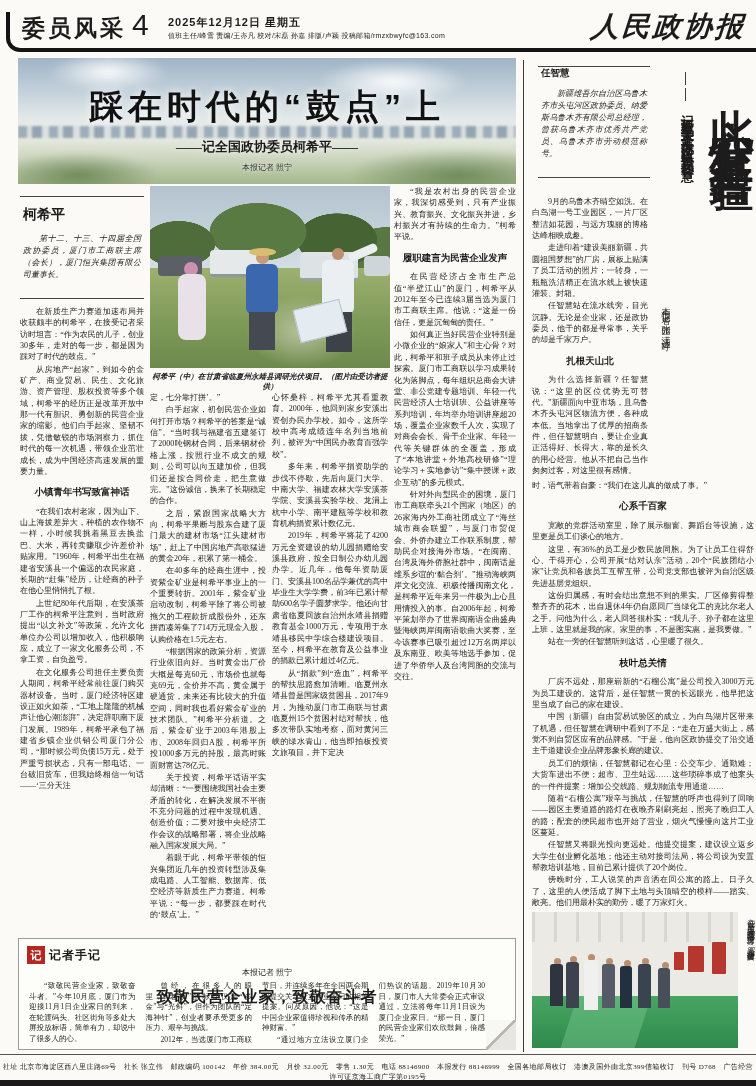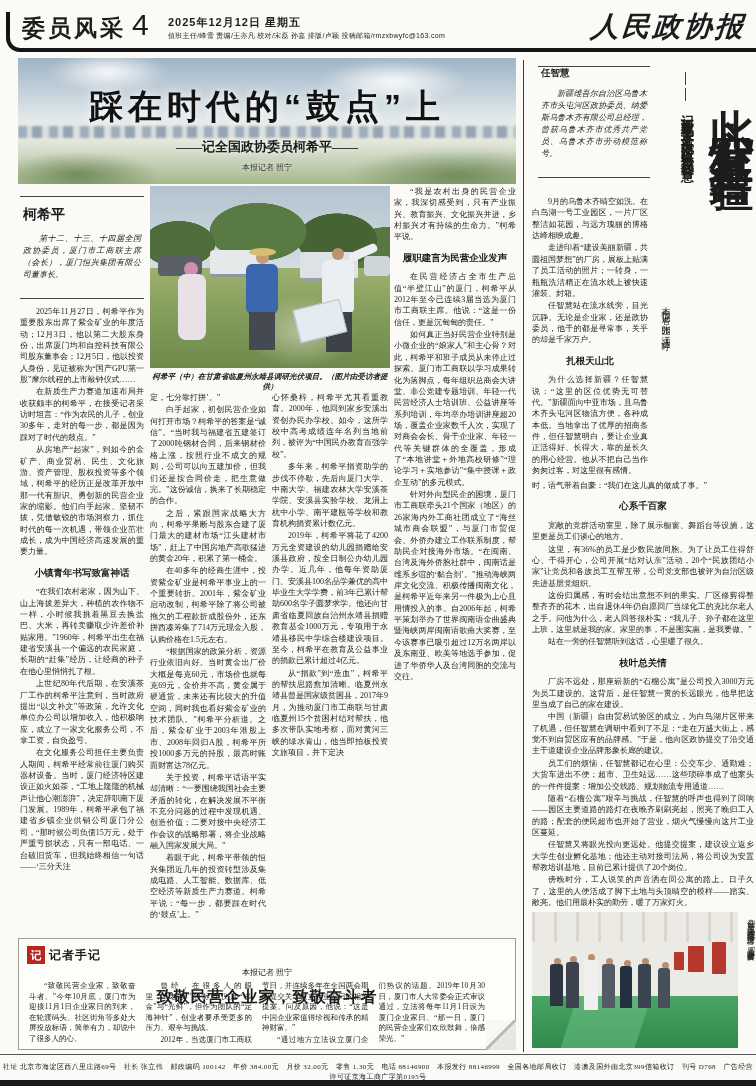--- a/index.html
+++ b/index.html
@@ -134,21 +134,20 @@
     <div class="banner-sub">——记全国政协委员柯希平——</div>
     <div class="banner-byline">本报记者 照宁</div>
   </div>
 
   <div class="colbox col1">
     <div class="profile">
       <div class="pname">柯希平</div>
       <p class="pbio">第十二、十三、十四届全国政协委员，厦门市工商联主席（会长），厦门恒兴集团有限公司董事长。</p>
     </div>
     <div>
-        <p class="blk blk-p">2025年11月27日，柯希平作为重要股东出席了紫金矿业的年度活动；12月3日，他以第二大股东身份，出席厦门均和自控科技有限公司股东董事会；12月5日，他以投资人身份，见证被称为“国产GPU第一股”摩尔线程的上市敲钟仪式……</p>
         <p class="blk blk-p">在新质生产力赛道加速布局并收获颇丰的柯希平，在接受记者采访时坦言：“作为农民的儿子，创业30多年，走对的每一步，都是因为踩对了时代的鼓点。”</p>
         <p class="blk blk-p">从房地产“起家”，到如今的金矿产、商业贸易、民生、文化旅游、资产管理、股权投资等多个领域，柯希平的经历正是改革开放中那一代有胆识、勇创新的民营企业家的缩影。他们白手起家、坚韧不拔，凭借敏锐的市场洞察力，抓住时代的每一次机遇，带领企业茁壮成长，成为中国经济高速发展的重要力量。</p>
         <p class="blk blk-h">小镇青年书写致富神话</p>
         <p class="blk blk-p">“在我们农村老家，因为山下、山上海拔差异大，种植的农作物不一样，小时候我挑着黑豆去换盐巴、大米，再转卖赚取少许差价补贴家用。”1960年，柯希平出生在福建省安溪县一个偏远的农民家庭，长期的“赶集”经历，让经商的种子在他心里悄悄扎了根。</p>
         <p class="blk blk-p">上世纪80年代后期，在安溪茶厂工作的柯希平注意到，当时政府提出“以文补文”等政策，允许文化单位办公司以增加收入，他积极响应，成立了一家文化服务公司，不拿工资，自负盈亏。</p>
         <p class="blk blk-p">在文化服务公司担任主要负责人期间，柯希平经常前往厦门购买器材设备。当时，厦门经济特区建设正如火如荼，“工地上隆隆的机械声让他心潮澎湃”，决定辞职南下厦门发展。1989年，柯希平承包了福建省乡镇企业供销公司厦门分公司，“那时候公司负债15万元，处于严重亏损状态，只有一部电话、一台破旧货车，但我始终相信一句话——‘三分天注</p>
       </div>
   </div>
 
   <div class="photo1">

